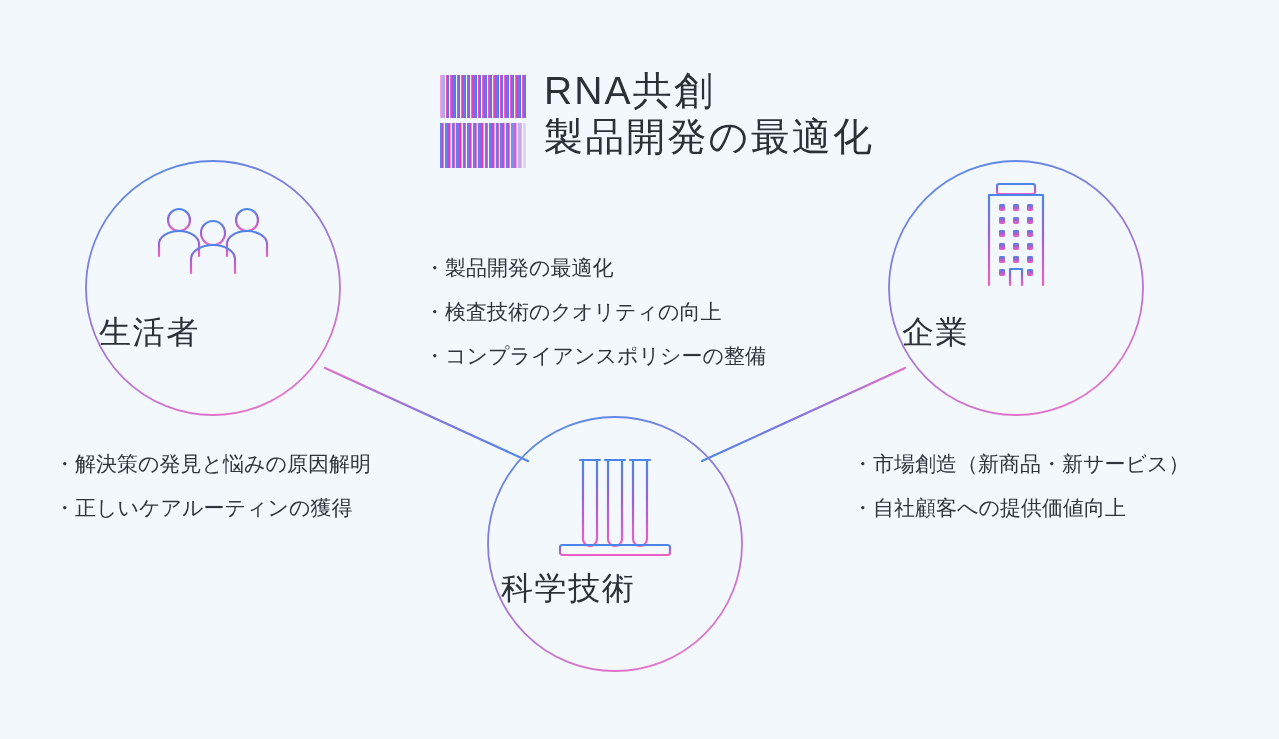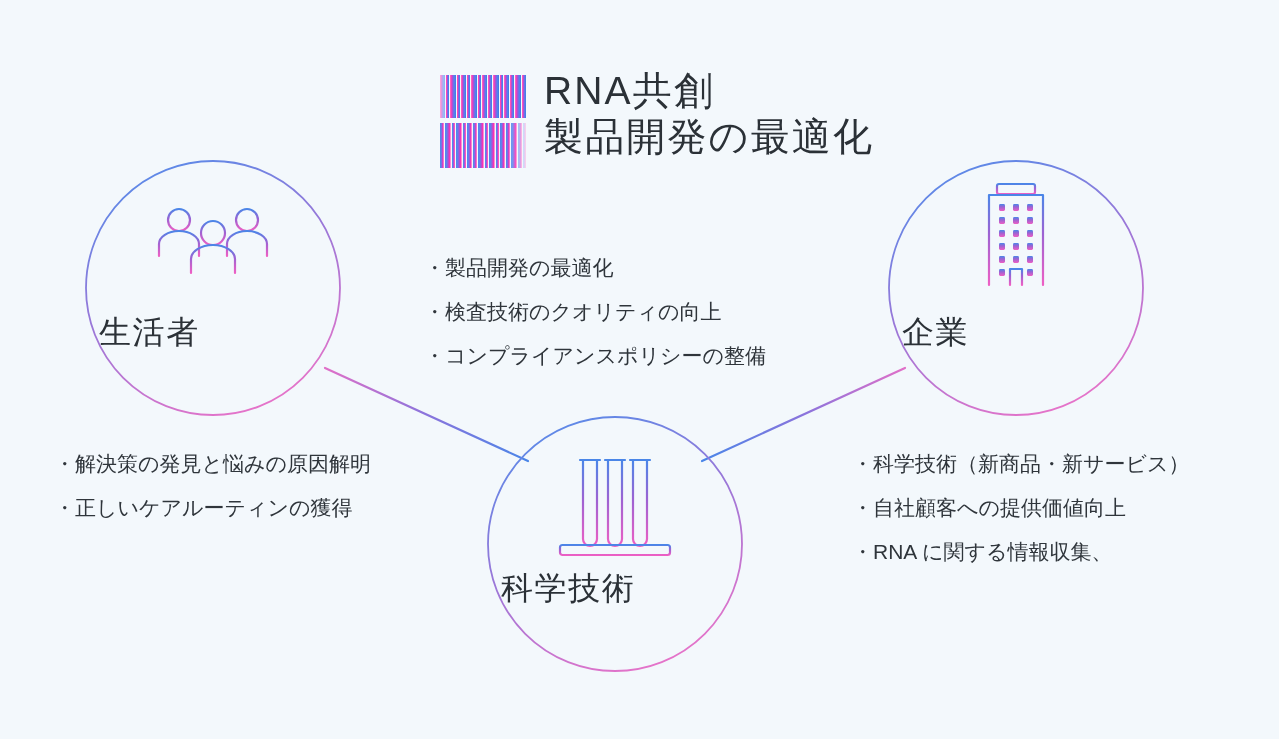--- a/index.html
+++ b/index.html
@@ -339,18 +339,17 @@
     <span class="bline">・検査技術のクオリティの向上</span>
     <span class="bline">・コンプライアンスポリシーの整備</span>
   </div>
 
   <div class="bullets" id="bullets-left">
     <span class="bline">・解決策の発見と悩みの原因解明</span>
     <span class="bline">・正しいケアルーティンの獲得</span>
   </div>
 
   <div class="bullets" id="bullets-right">
-    <span class="bline">・科学技術（新商品・新サービス）</span>
+    <span class="bline">・市場創造（新商品・新サービス）</span>
     <span class="bline">・自社顧客への提供価値向上</span>
-    <span class="bline">・RNA に関する情報収集、</span>
   </div>
 
 </div>
 
 </body></html>

